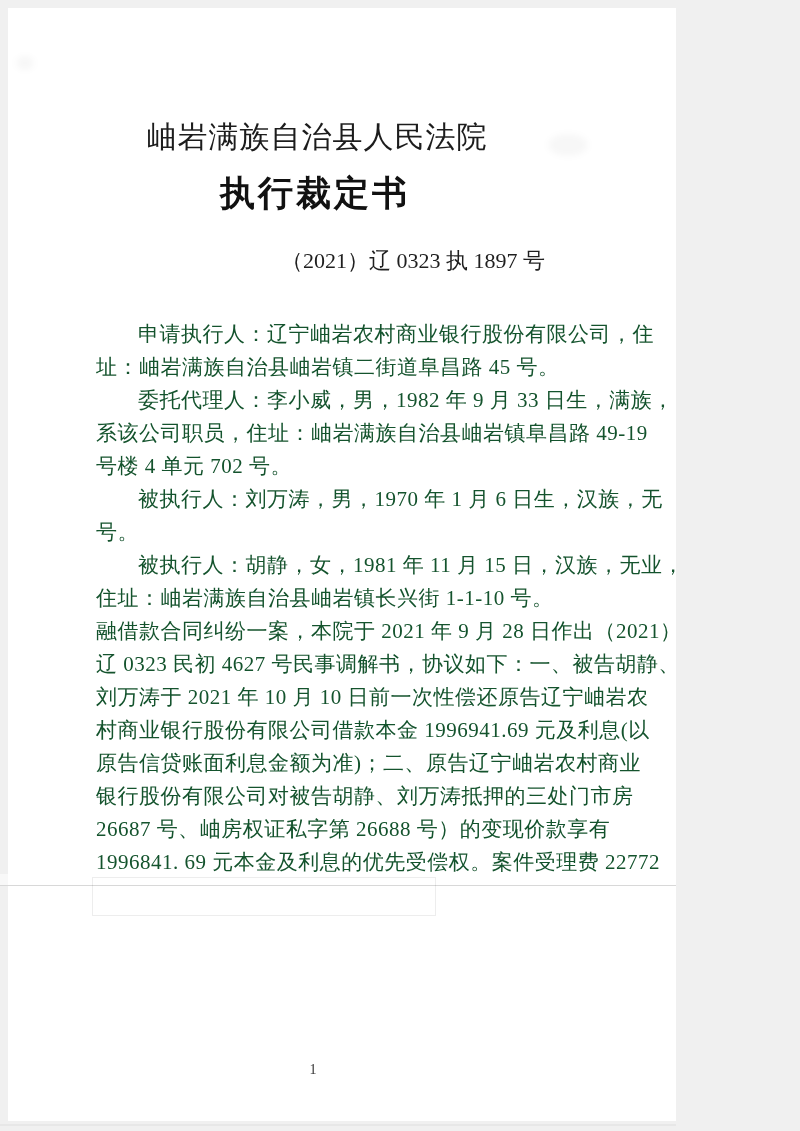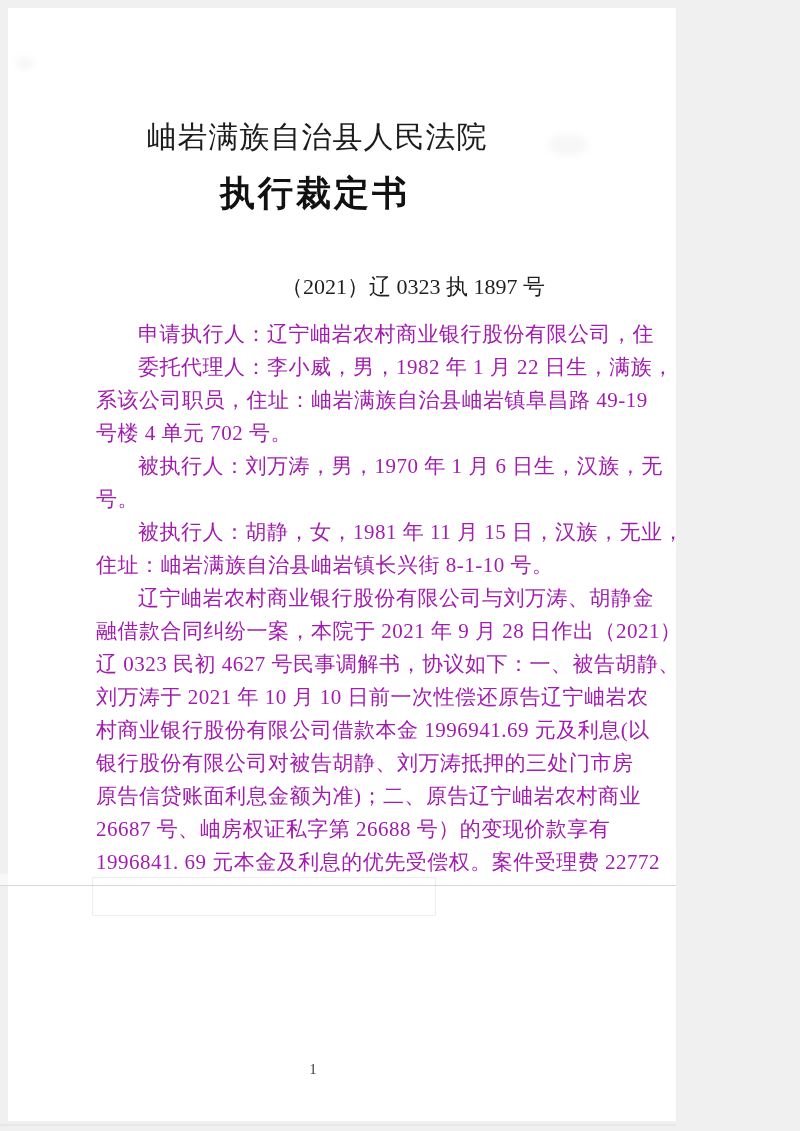--- a/index.html
+++ b/index.html
@@ -95,34 +95,34 @@
     font-size: 35px;
     line-height: 40px;
     letter-spacing: 3px;
     font-weight: 700;
     color: #111111;
     white-space: nowrap;
   }
   .case-number {
     position: absolute;
     right: 131px;
-    top: 274px;
+    top: 248px;
     font-size: 22px;
     line-height: 26px;
     color: #1f1f1f;
     white-space: nowrap;
   }
   .body-text {
     position: absolute;
     left: 96px;
     top: 318px;
     width: 600px;
     font-size: 21px;
     line-height: 33px;
-    color: #a21caf;
+    color: #14532d;
     letter-spacing: 0.5px;
   }
   .body-text .line {
     white-space: nowrap;
   }
   .body-text .line.indent {
     text-indent: 2em;
   }
   .page-number {
     position: absolute;
@@ -144,34 +144,34 @@
 
   <div class="smudge a"></div>
   <div class="smudge b"></div>
 
   <div class="court-name">岫岩满族自治县人民法院</div>
   <div class="doc-title">执行裁定书</div>
   <div class="case-number">（2021）辽 0323 执 1897 号</div>
 
   <div class="body-text">
       <div class="line indent">申请执行人：辽宁岫岩农村商业银行股份有限公司，住</div>
-      <div class="line indent">委托代理人：李小威，男，1982 年 1 月 22 日生，满族，</div>
+      <div class="line">址：岫岩满族自治县岫岩镇二街道阜昌路 45 号。</div>
+      <div class="line indent">委托代理人：李小威，男，1982 年 9 月 33 日生，满族，</div>
       <div class="line">系该公司职员，住址：岫岩满族自治县岫岩镇阜昌路 49-19</div>
       <div class="line">号楼 4 单元 702 号。</div>
       <div class="line indent">被执行人：刘万涛，男，1970 年 1 月 6 日生，汉族，无</div>
       <div class="line">号。</div>
       <div class="line indent">被执行人：胡静，女，1981 年 11 月 15 日，汉族，无业，</div>
-      <div class="line">住址：岫岩满族自治县岫岩镇长兴街 8-1-10 号。</div>
-      <div class="line indent">辽宁岫岩农村商业银行股份有限公司与刘万涛、胡静金</div>
+      <div class="line">住址：岫岩满族自治县岫岩镇长兴街 1-1-10 号。</div>
       <div class="line">融借款合同纠纷一案，本院于 2021 年 9 月 28 日作出（2021）</div>
       <div class="line">辽 0323 民初 4627 号民事调解书，协议如下：一、被告胡静、</div>
       <div class="line">刘万涛于 2021 年 10 月 10 日前一次性偿还原告辽宁岫岩农</div>
       <div class="line">村商业银行股份有限公司借款本金 1996941.69 元及利息(以</div>
+      <div class="line">原告信贷账面利息金额为准)；二、原告辽宁岫岩农村商业</div>
       <div class="line">银行股份有限公司对被告胡静、刘万涛抵押的三处门市房</div>
-      <div class="line">原告信贷账面利息金额为准)；二、原告辽宁岫岩农村商业</div>
       <div class="line">26687 号、岫房权证私字第 26688 号）的变现价款享有</div>
       <div class="line">1996841. 69 元本金及利息的优先受偿权。案件受理费 22772</div>
     </div>
 
   <div class="seam-glow"></div>
   <div class="seam"></div>
   <div class="seam-box"></div>
 
   <div class="page-number">1</div>
 

